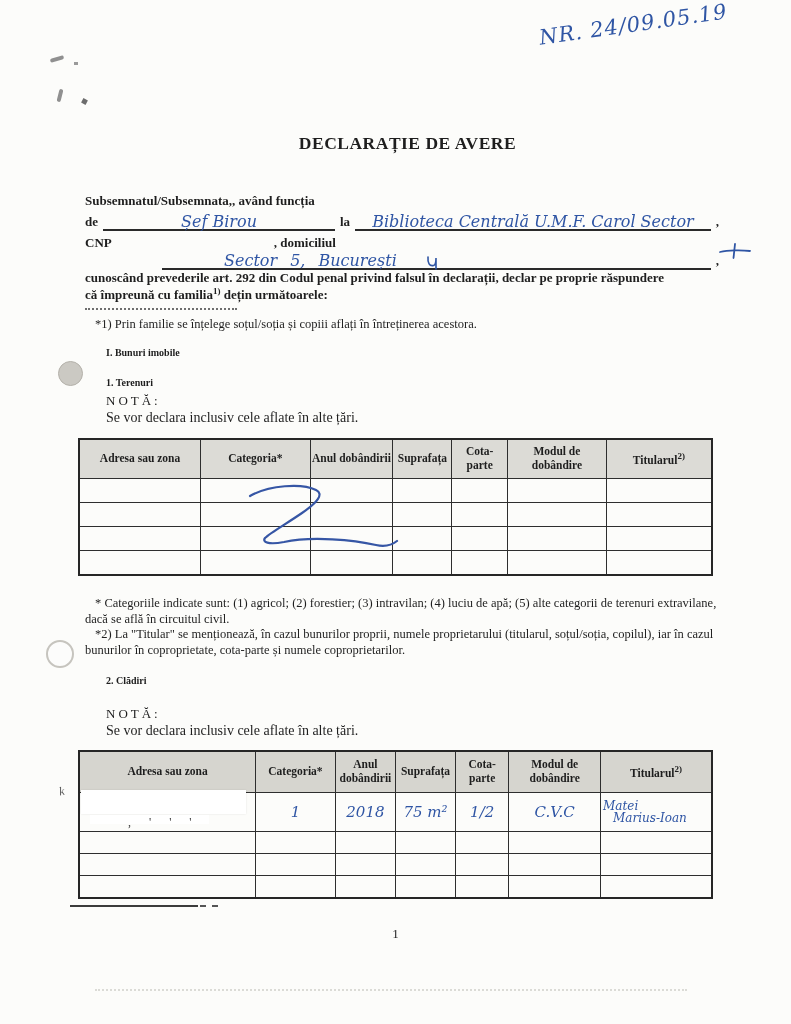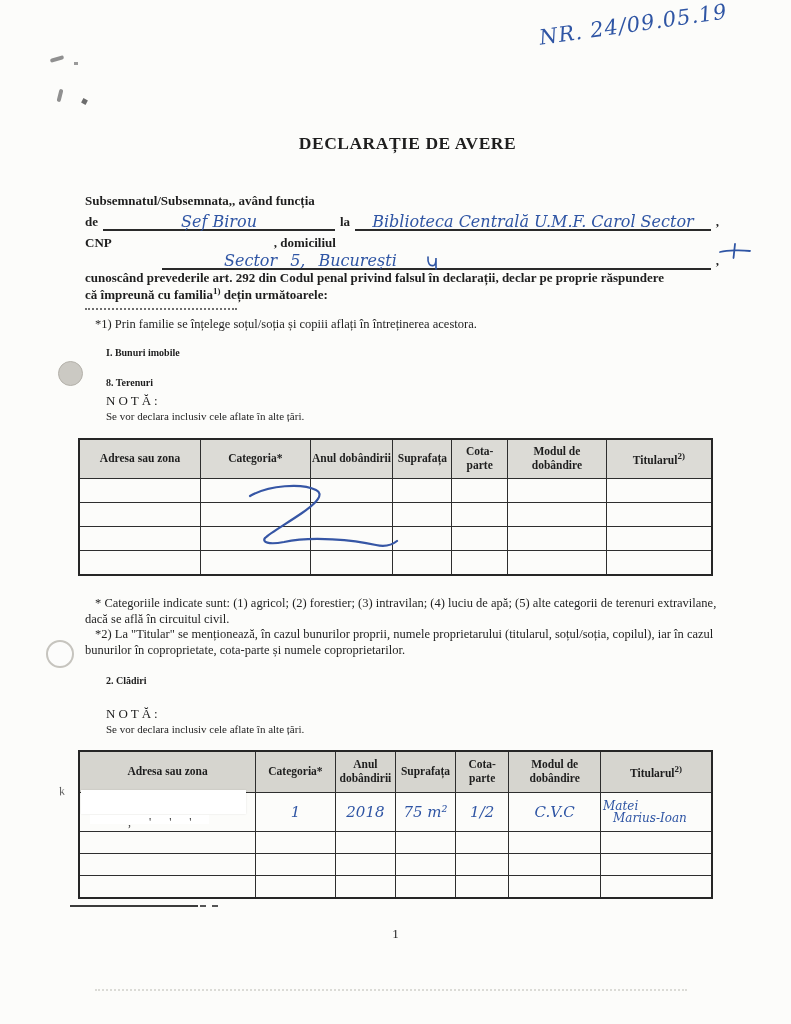--- a/index.html
+++ b/index.html
@@ -36,21 +36,21 @@
   .hw-caps{ font-style:normal; letter-spacing:4px; word-spacing:22px; font-size:15px !important; }
   .spacer{ display:inline-block; }
   .legal{ position:absolute; left:85px; width:634px; font-weight:bold; font-size:13px; }
   .plus-mark{ position:absolute; left:718px; top:242px; }
   .dotted-line{ position:absolute; top:308px; left:85px; width:152px; border-top:2px dotted #6e6e6e; height:0; }
   
   .fn{ font-size:12.5px; }
   .fam-fn{ position:absolute; top:317px; left:95px; }
   .sec-head{ position:absolute; left:106px; font-weight:bold; font-size:10px; }
   .nota-label{ position:absolute; left:106px; font-size:13px; letter-spacing:3px; }
-  .nota-text{ position:absolute; left:106px; font-size:11px; }
+  .nota-text{ position:absolute; left:106px; font-size:14px; }
   .fn-block{ position:absolute; top:596px; left:85px; width:632px; font-size:12.5px; line-height:15.5px; }
   .fn-block p{ margin:0; text-indent:10px; }
   
   .decl-table{
     position:absolute; left:78px; width:635px;
     border-collapse:collapse; table-layout:fixed;
     border:2px solid #262626;
   }
   .decl-table th{
     border:1.5px solid #2e2e2e; background:#dcdbd6;
@@ -148,21 +148,21 @@
   <div class="legal" style="top:286px;">
     <span>că împreună cu familia</span><sup>1)</sup><span> dețin următoarele:</span>
   </div>
 
   <div class="dotted-line"></div>
 
   <div class="fn fam-fn">*1) Prin familie se înțelege soțul/soția și copiii aflați în întreținerea acestora.</div>
 
   <div class="sec-head" style="top:347px;">I. Bunuri imobile</div>
   <div class="punch-a"></div>
-  <div class="sec-head" style="top:377px;">8. Terenuri</div>
+  <div class="sec-head" style="top:377px;">1. Terenuri</div>
   <div class="nota-label" style="top:393px;">NOTĂ:</div>
   <div class="nota-text" style="top:410px;">Se vor declara inclusiv cele aflate în alte țări.</div>
 
   <table class="decl-table t1">
     <colgroup>
       <col style="width:19.2%">
         <col style="width:17.3%">
         <col style="width:13.1%">
         <col style="width:9.3%">
         <col style="width:8.8%">

